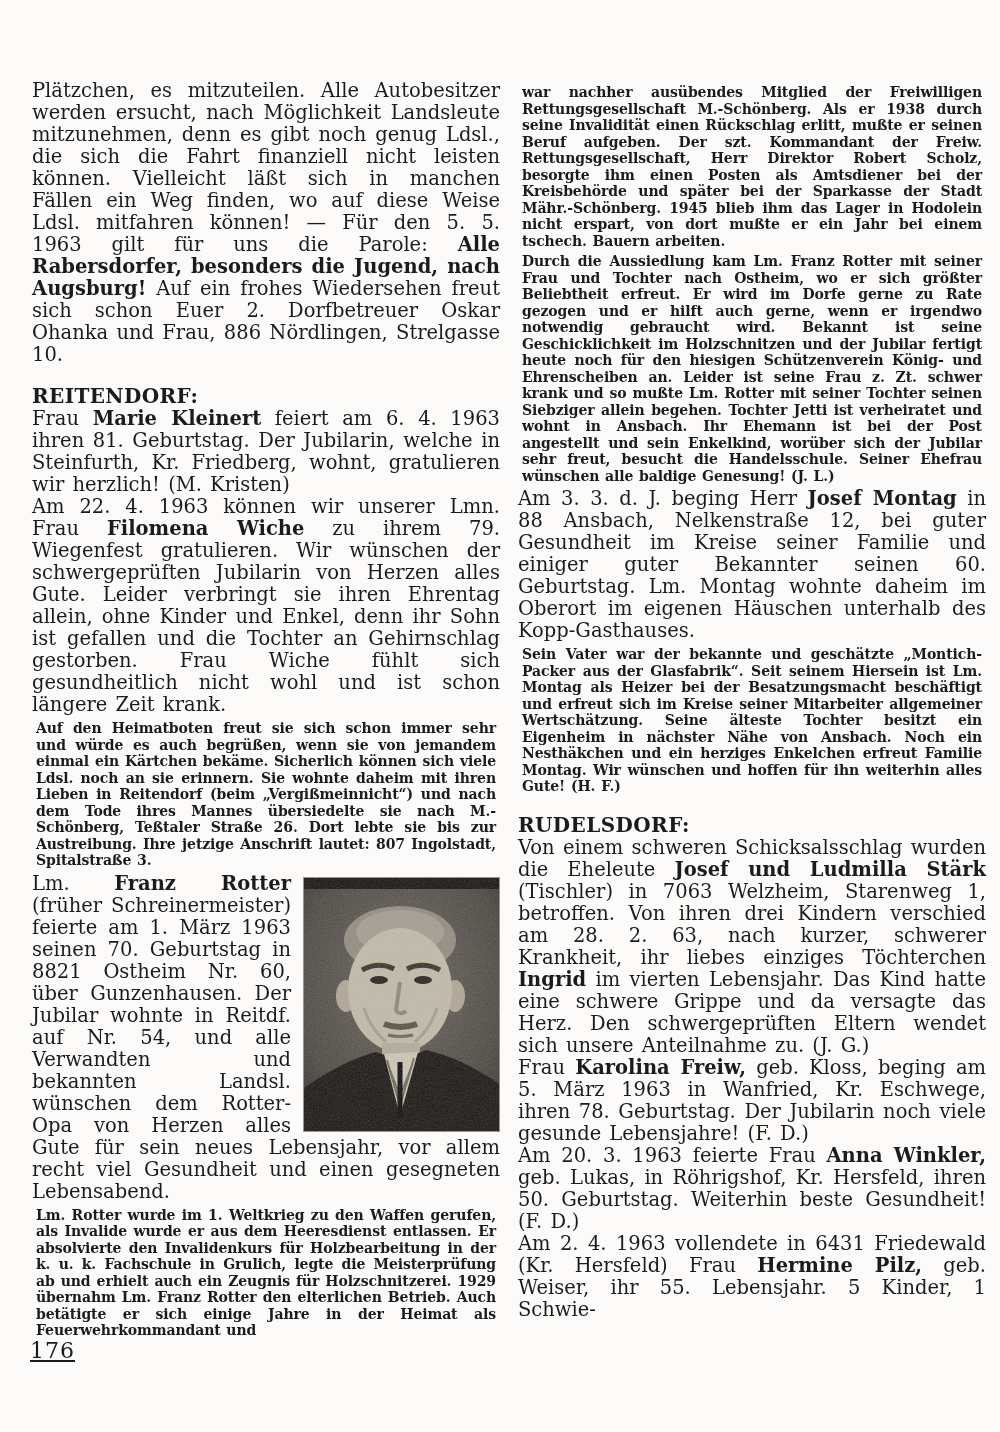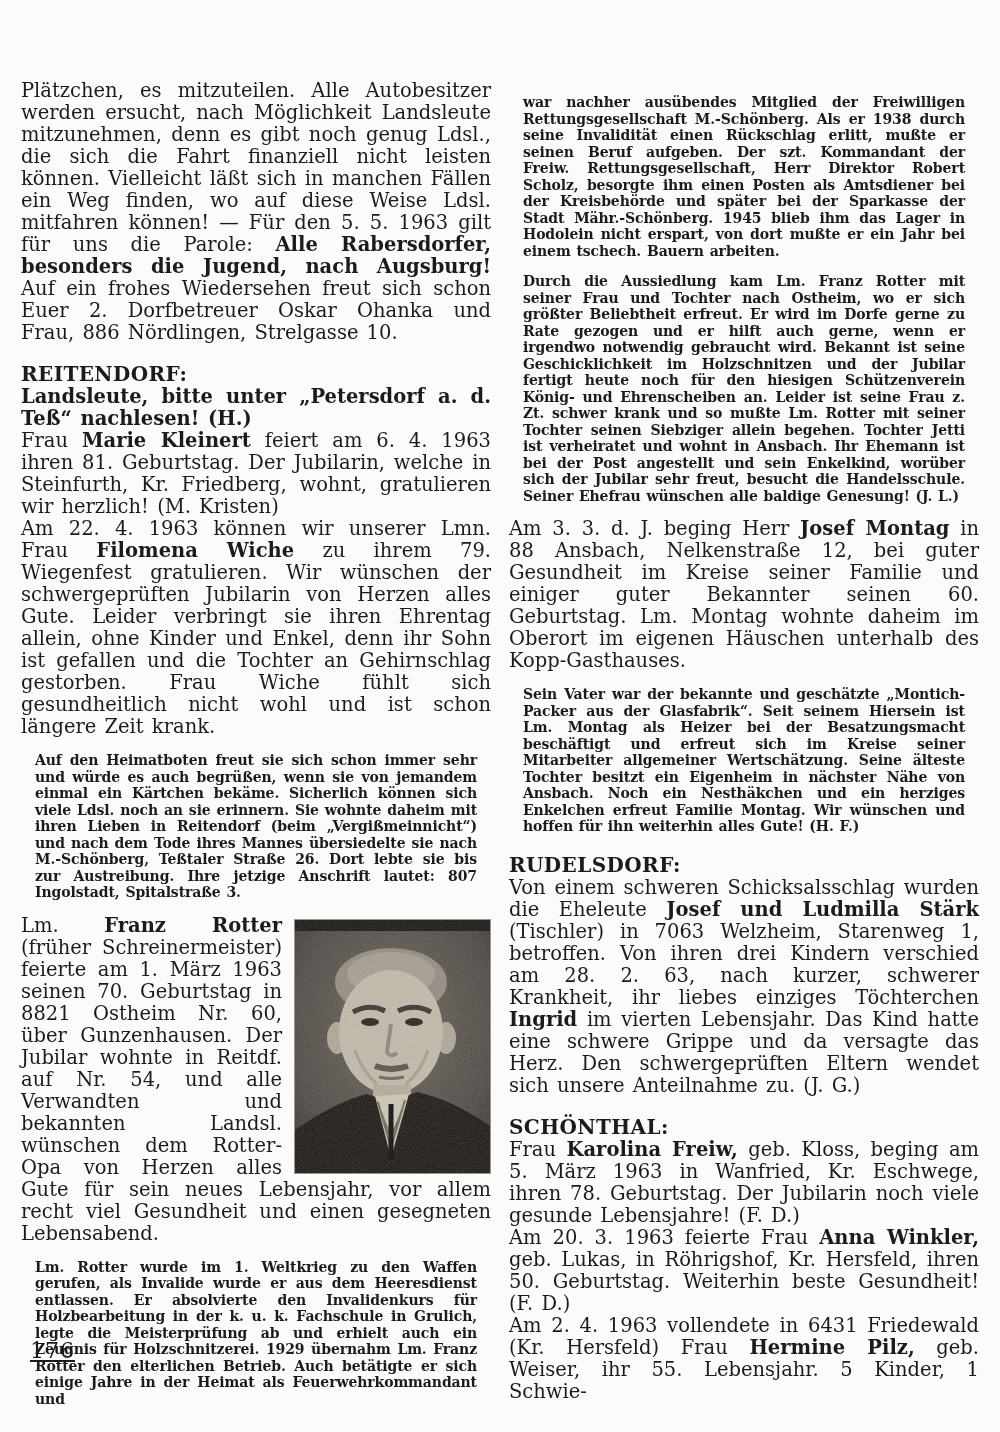--- a/index.html
+++ b/index.html
@@ -10,37 +10,37 @@
   }
   .page {
     position: relative;
     width: 1000px; height: 1432px;
     overflow: hidden;
     background: #fcfbf9;
   }
   .columns {
     display: flex;
     gap: 18px;
-    padding: 80px 14px 0 21px;
+    padding: 80px 14px 0 32px;
   }
   .col { width: 470px; }
   .para {
     font-size: 19.5px;
     line-height: 22px;
     text-align: justify;
     margin: 0;
     word-spacing: 2px;
     hyphens: auto;
   }
   .small {
     font-size: 14px;
     line-height: 16.5px;
     font-weight: bold;
     text-align: justify;
-    margin: 14px;
+    margin: 4px;
     word-spacing: 1px;
     letter-spacing: -0.1px;
     hyphens: auto;
   }
   .heading {
     font-size: 20px;
     font-weight: bold;
     letter-spacing: 0.4px;
     margin: 18px 0 0 0;
   }
@@ -63,21 +63,20 @@
   }
 </style>
 </head>
 <body>
 
 <div class="page">
   <div class="columns">
     <div class="col" id="col-left">
         <p class="para"><span>Plätzchen, es mitzuteilen. Alle Autobesitzer werden ersucht, nach Möglichkeit Landsleute mitzunehmen, denn es gibt noch genug Ldsl., die sich die Fahrt finanziell nicht leisten können. Vielleicht läßt sich in manchen Fällen ein Weg finden, wo auf diese Weise Ldsl. mitfahren können! — Für den 5. 5. 1963 gilt für uns die Parole: </span><span class="b">Alle Rabersdorfer, besonders die Jugend, nach Augsburg!</span><span> Auf ein frohes Wiedersehen freut sich schon Euer 2. Dorfbetreuer Oskar Ohanka und Frau, 886 Nördlingen, Strelgasse 10.</span></p>
         <h2 class="heading">REITENDORF:</h2>
-        <p class="para"><span class="b">Landsleute, bitte unter „Petersdorf a. d. Teß“ nachlesen! (H.)</span></p>
         <p class="para"><span>Frau </span><span class="b">Marie Kleinert</span><span> feiert am 6. 4. 1963 ihren 81. Geburtstag. Der Jubilarin, welche in Steinfurth, Kr. Friedberg, wohnt, gratulieren wir herzlich! (M. Kristen)</span></p>
         <p class="para"><span>Am 22. 4. 1963 können wir unserer Lmn. Frau </span><span class="b">Filomena Wiche</span><span> zu ihrem 79. Wiegenfest gratulieren. Wir wünschen der schwergeprüften Jubilarin von Herzen alles Gute. Leider verbringt sie ihren Ehrentag allein, ohne Kinder und Enkel, denn ihr Sohn ist gefallen und die Tochter an Gehirnschlag gestorben. Frau Wiche fühlt sich gesundheitlich nicht wohl und ist schon längere Zeit krank.</span></p>
         <p class="small"><span>Auf den Heimatboten freut sie sich schon immer sehr und würde es auch begrüßen, wenn sie von jemandem einmal ein Kärtchen bekäme. Sicherlich können sich viele Ldsl. noch an sie erinnern. Sie wohnte daheim mit ihren Lieben in Reitendorf (beim „Vergißmeinnicht“) und nach dem Tode ihres Mannes übersiedelte sie nach M.-Schönberg, Teßtaler Straße 26. Dort lebte sie bis zur Austreibung. Ihre jetzige Anschrift lautet: 807 Ingolstadt, Spitalstraße 3.</span></p>
         <p class="para">
   <span class="photo-wrap">
     <svg width="195" height="253" viewBox="0 0 195 253" xmlns="http://www.w3.org/2000/svg">
       <defs>
         <filter id="grainf" x="0" y="0" width="100%" height="100%">
           <feTurbulence type="fractalNoise" baseFrequency="0.85" numOctaves="2" stitchTiles="stitch"></feTurbulence>
           <feColorMatrix type="saturate" values="0"></feColorMatrix>
@@ -129,20 +128,19 @@
 <span>Lm. </span><span class="b">Franz Rotter</span><span> (früher Schreinermeister) feierte am 1. März 1963 seinen 70. Geburtstag in 8821 Ostheim Nr. 60, über Gunzenhausen. Der Jubilar wohnte in Reitdf. auf Nr. 54, und alle Verwandten und bekannten Landsl. wünschen dem Rotter-Opa von Herzen alles Gute für sein neues Lebensjahr, vor allem recht viel Gesundheit und einen gesegneten Lebensabend.</span></p>
         <p class="small"><span>Lm. Rotter wurde im 1. Weltkrieg zu den Waffen gerufen, als Invalide wurde er aus dem Heeresdienst entlassen. Er absolvierte den Invalidenkurs für Holzbearbeitung in der k. u. k. Fachschule in Grulich, legte die Meisterprüfung ab und erhielt auch ein Zeugnis für Holzschnitzerei. 1929 übernahm Lm. Franz Rotter den elterlichen Betrieb. Auch betätigte er sich einige Jahre in der Heimat als Feuerwehrkommandant und</span></p>
       </div>
     <div class="col" id="col-right">
         <p class="small"><span>war nachher ausübendes Mitglied der Freiwilligen Rettungsgesellschaft M.-Schönberg. Als er 1938 durch seine Invalidität einen Rückschlag erlitt, mußte er seinen Beruf aufgeben. Der szt. Kommandant der Freiw. Rettungsgesellschaft, Herr Direktor Robert Scholz, besorgte ihm einen Posten als Amtsdiener bei der Kreisbehörde und später bei der Sparkasse der Stadt Mähr.-Schönberg. 1945 blieb ihm das Lager in Hodolein nicht erspart, von dort mußte er ein Jahr bei einem tschech. Bauern arbeiten.</span></p>
         <p class="small"><span>Durch die Aussiedlung kam Lm. Franz Rotter mit seiner Frau und Tochter nach Ostheim, wo er sich größter Beliebtheit erfreut. Er wird im Dorfe gerne zu Rate gezogen und er hilft auch gerne, wenn er irgendwo notwendig gebraucht wird. Bekannt ist seine Geschicklichkeit im Holzschnitzen und der Jubilar fertigt heute noch für den hiesigen Schützenverein König- und Ehrenscheiben an. Leider ist seine Frau z. Zt. schwer krank und so mußte Lm. Rotter mit seiner Tochter seinen Siebziger allein begehen. Tochter Jetti ist verheiratet und wohnt in Ansbach. Ihr Ehemann ist bei der Post angestellt und sein Enkelkind, worüber sich der Jubilar sehr freut, besucht die Handelsschule. Seiner Ehefrau wünschen alle baldige Genesung! (J. L.)</span></p>
         <p class="para"><span>Am 3. 3. d. J. beging Herr </span><span class="b">Josef Montag</span><span> in 88 Ansbach, Nelkenstraße 12, bei guter Gesundheit im Kreise seiner Familie und einiger guter Bekannter seinen 60. Geburtstag. Lm. Montag wohnte daheim im Oberort im eigenen Häuschen unterhalb des Kopp-Gasthauses.</span></p>
         <p class="small"><span>Sein Vater war der bekannte und geschätzte „Montich-Packer aus der Glasfabrik“. Seit seinem Hiersein ist Lm. Montag als Heizer bei der Besatzungsmacht beschäftigt und erfreut sich im Kreise seiner Mitarbeiter allgemeiner Wertschätzung. Seine älteste Tochter besitzt ein Eigenheim in nächster Nähe von Ansbach. Noch ein Nesthäkchen und ein herziges Enkelchen erfreut Familie Montag. Wir wünschen und hoffen für ihn weiterhin alles Gute! (H. F.)</span></p>
         <h2 class="heading">RUDELSDORF:</h2>
         <p class="para"><span>Von einem schweren Schicksalsschlag wurden die Eheleute </span><span class="b">Josef und Ludmilla Stärk</span><span> (Tischler) in 7063 Welzheim, Starenweg 1, betroffen. Von ihren drei Kindern verschied am 28. 2. 63, nach kurzer, schwerer Krankheit, ihr liebes einziges Töchterchen </span><span class="b">Ingrid</span><span> im vierten Lebensjahr. Das Kind hatte eine schwere Grippe und da versagte das Herz. Den schwergeprüften Eltern wendet sich unsere Anteilnahme zu. (J. G.)</span></p>
-        <h2 class="heading">SCHÖNTHAL:</h2>
         <p class="para"><span>Frau </span><span class="b">Karolina Freiw,</span><span> geb. Kloss, beging am 5. März 1963 in Wanfried, Kr. Eschwege, ihren 78. Geburtstag. Der Jubilarin noch viele gesunde Lebensjahre! (F. D.)</span></p>
         <p class="para"><span>Am 20. 3. 1963 feierte Frau </span><span class="b">Anna Winkler,</span><span> geb. Lukas, in Röhrigshof, Kr. Hersfeld, ihren 50. Geburtstag. Weiterhin beste Gesundheit! (F. D.)</span></p>
         <p class="para"><span>Am 2. 4. 1963 vollendete in 6431 Friedewald (Kr. Hersfeld) Frau </span><span class="b">Hermine Pilz,</span><span> geb. Weiser, ihr 55. Lebensjahr. 5 Kinder, 1 Schwie-</span></p>
       </div>
   </div>
   <div class="pagenum">176</div>
 </div>
 
 </body></html>

